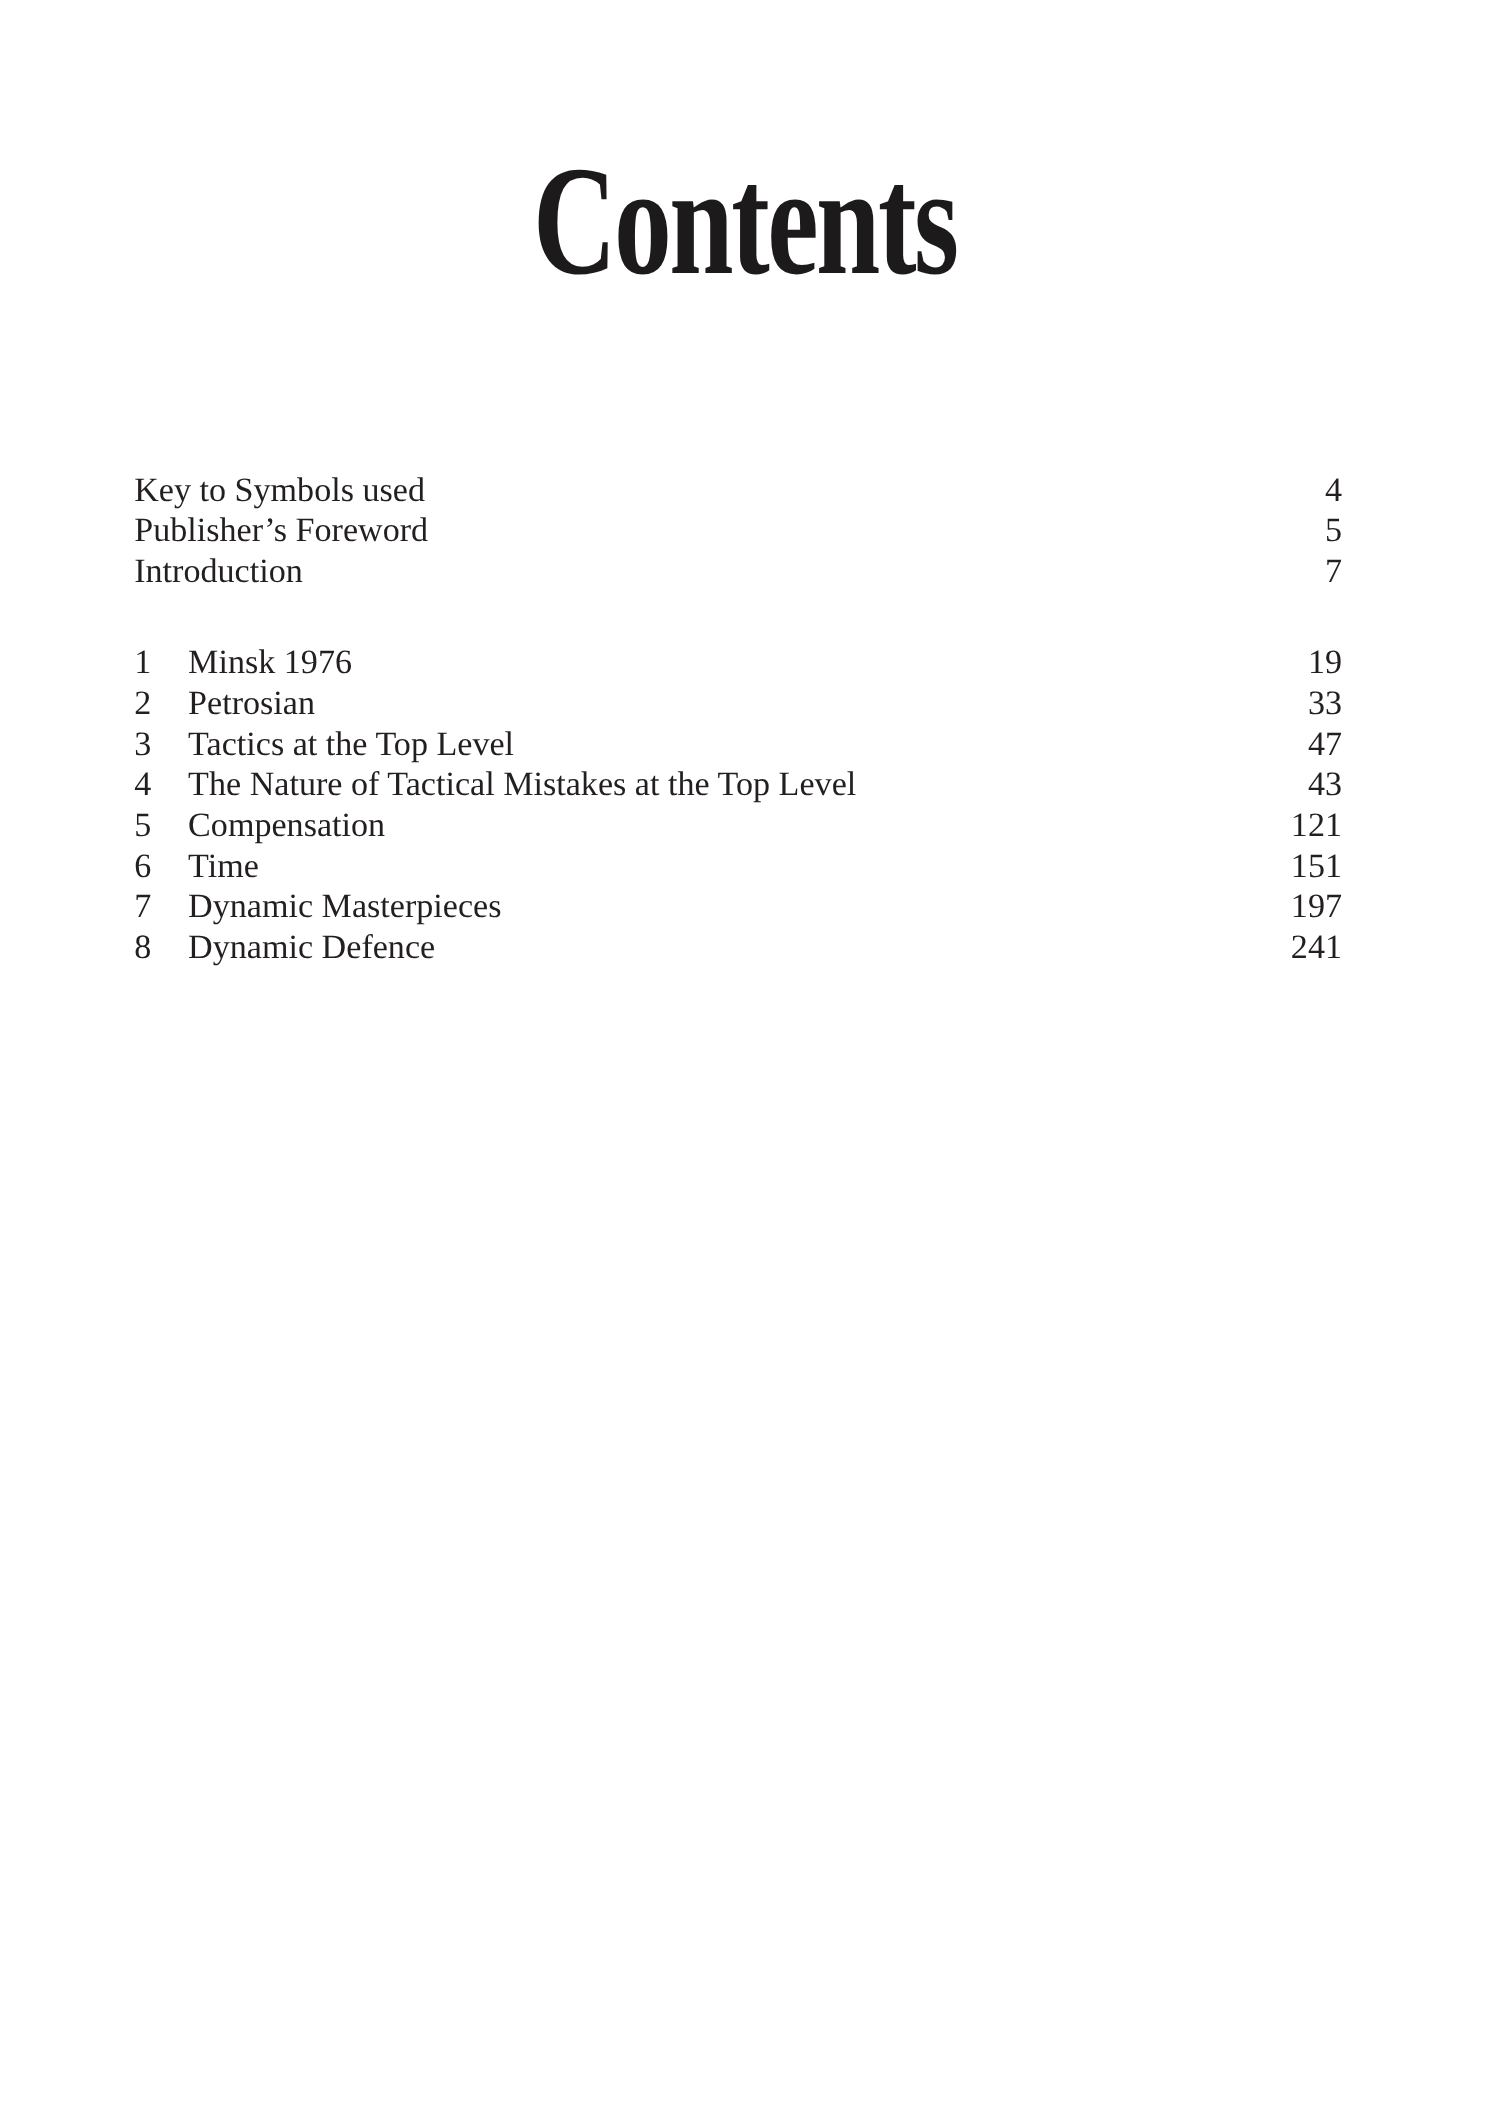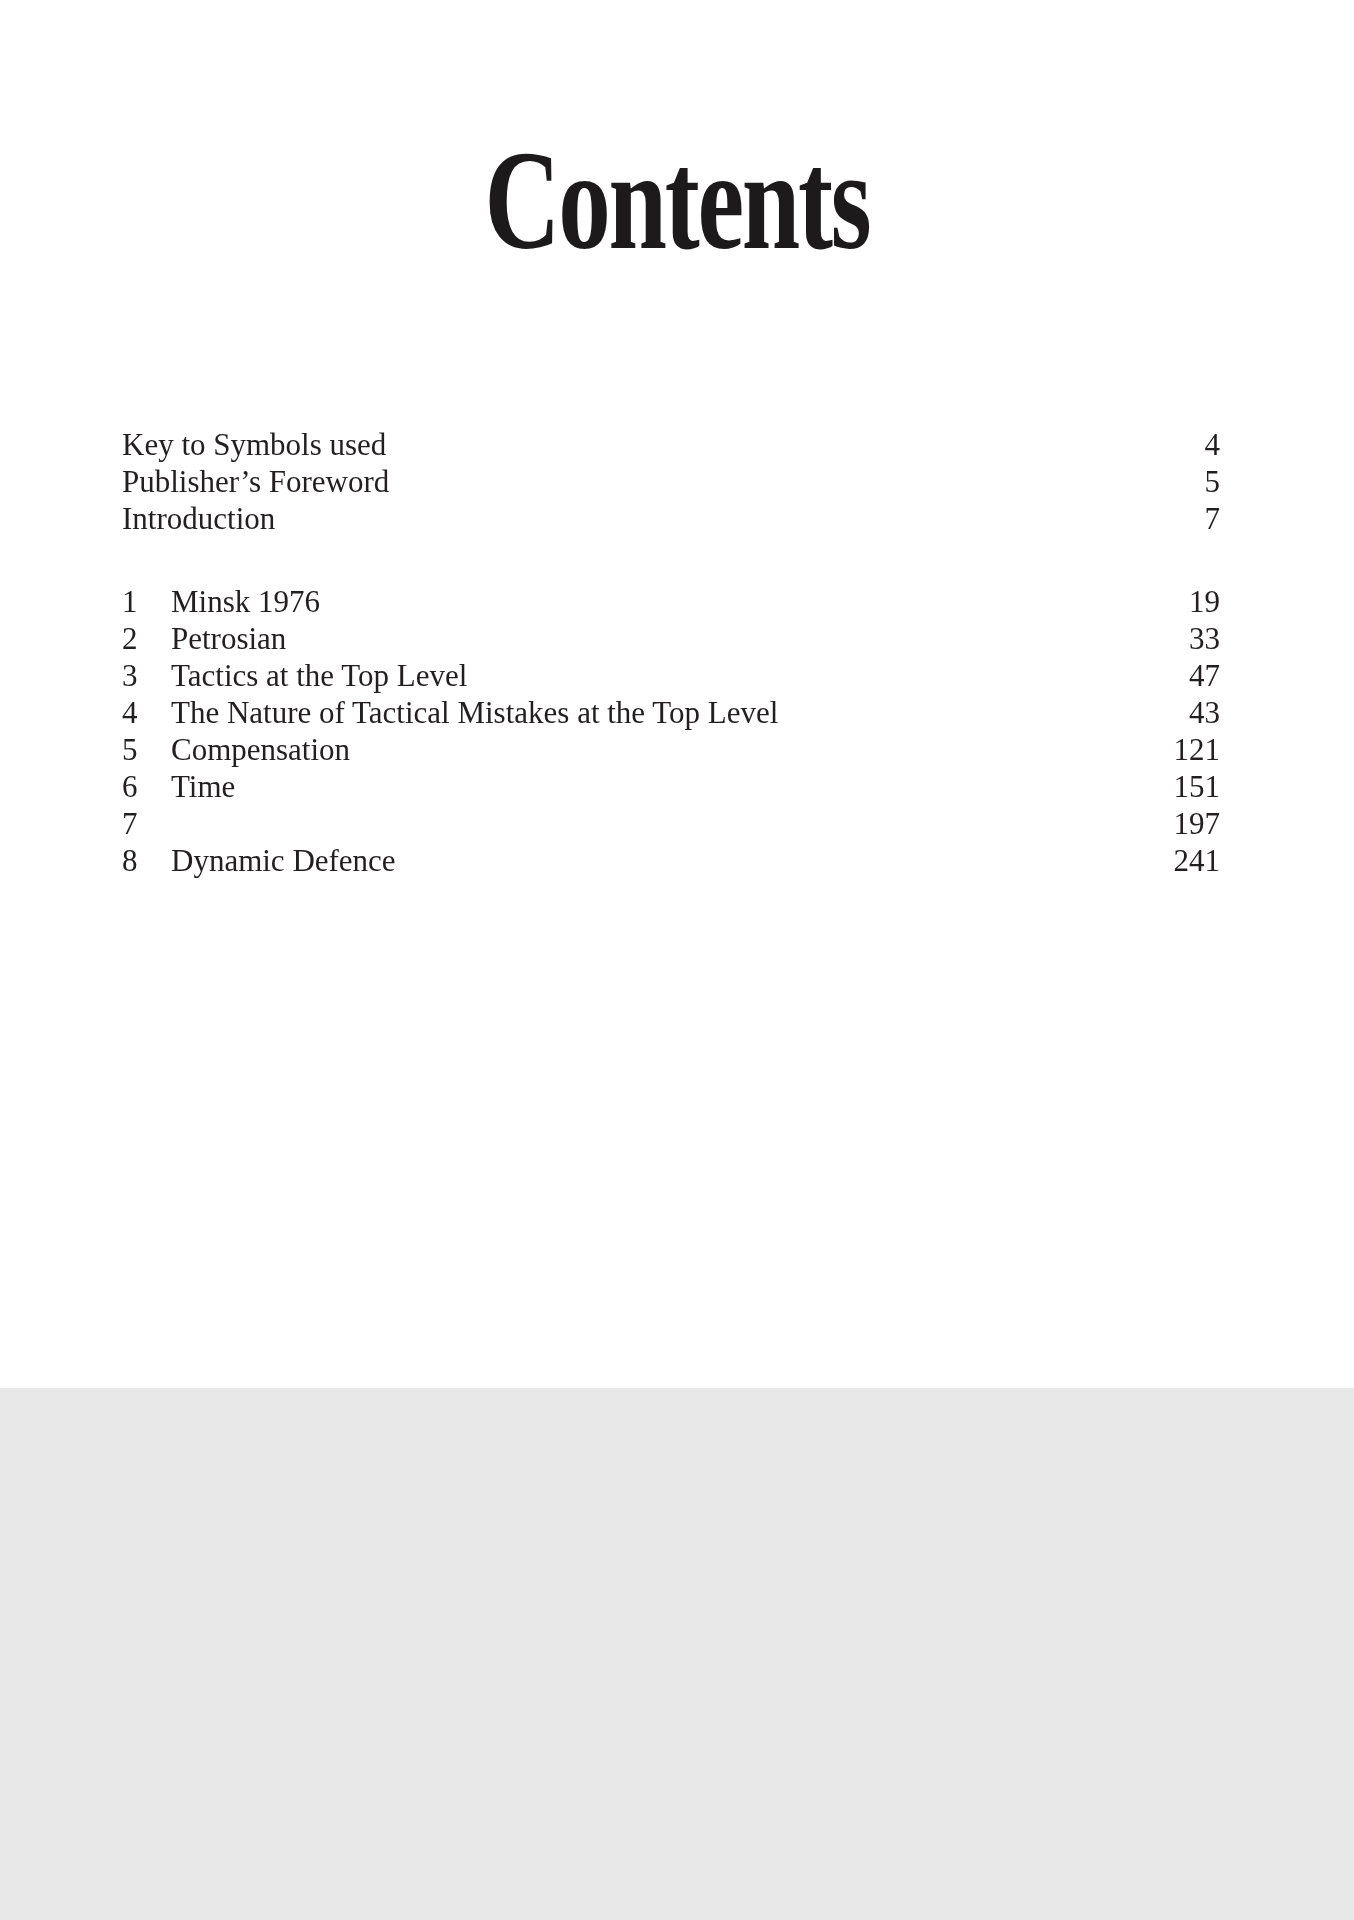--- a/index.html
+++ b/index.html
@@ -1,20 +1,20 @@
 <!DOCTYPE html>
 <html><head>
 <meta charset="utf-8">
 <style>
   * { margin: 0; padding: 0; box-sizing: border-box; }
   html, body { background: #e8e8e8; }
   .page {
     position: relative;
     width: 1354px;
-    height: 1388px;
+    height: 1920px;
     margin: 0 auto;
     background: #ffffff;
     overflow: hidden;
     font-family: "Liberation Serif", "DejaVu Serif", serif;
     color: #231f20;
   }
   .title {
     position: absolute;
     top: 118px;
     left: 0;
@@ -119,20 +119,21 @@
       <div class="toc-row">
         <span class="entry-left">
           <span class="chapter-num">6</span>
           <span>Time</span>
         </span>
         <span class="entry-page">151</span>
       </div>
       <div class="toc-row">
         <span class="entry-left">
           <span class="chapter-num">7</span>
+          <span>Dynamic Masterpieces</span>
         </span>
         <span class="entry-page">197</span>
       </div>
       <div class="toc-row">
         <span class="entry-left">
           <span class="chapter-num">8</span>
           <span>Dynamic Defence</span>
         </span>
         <span class="entry-page">241</span>
       </div>

